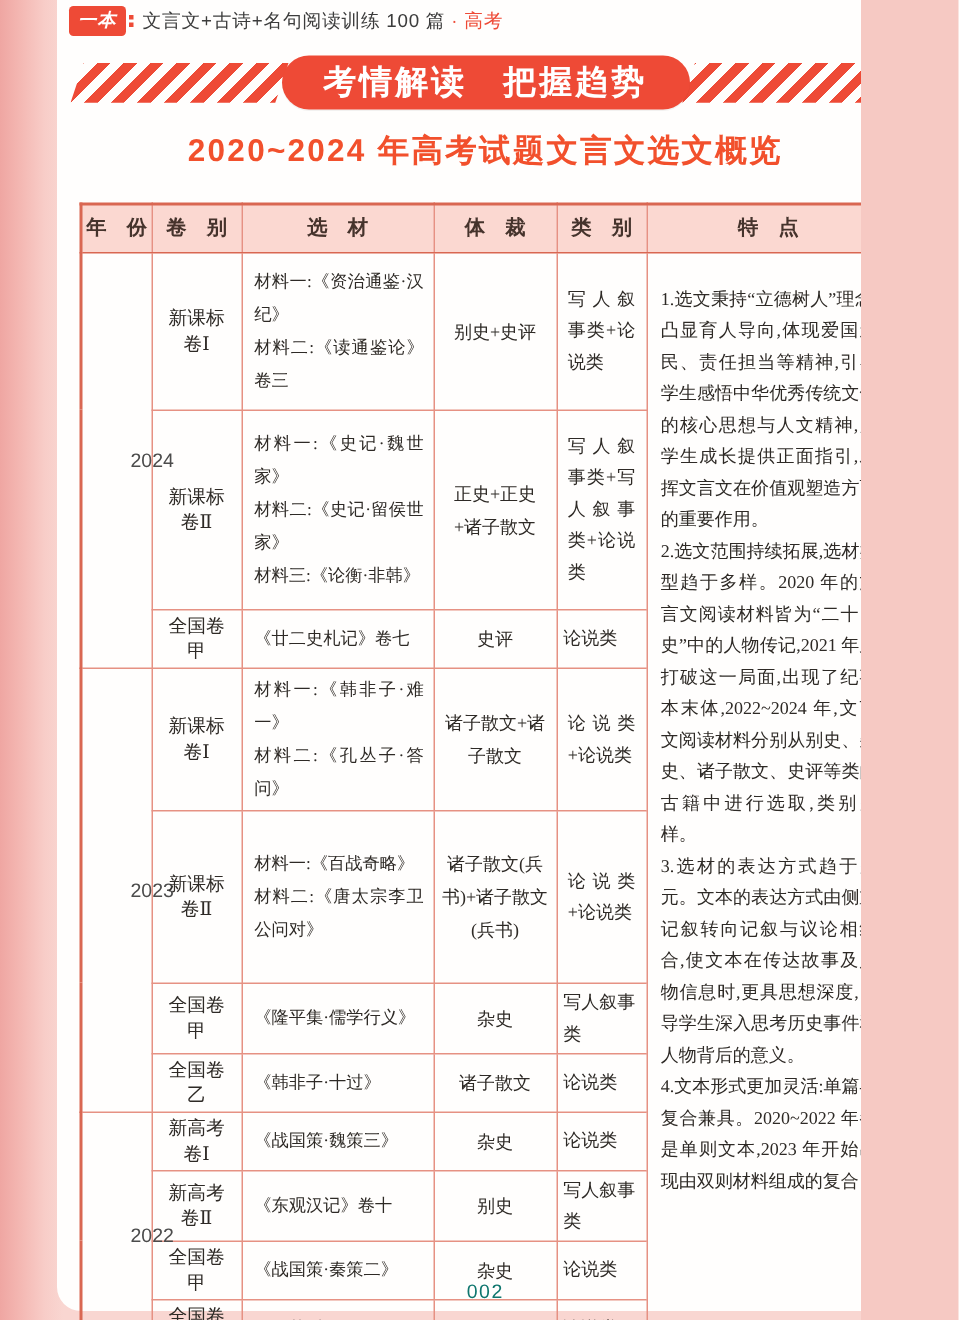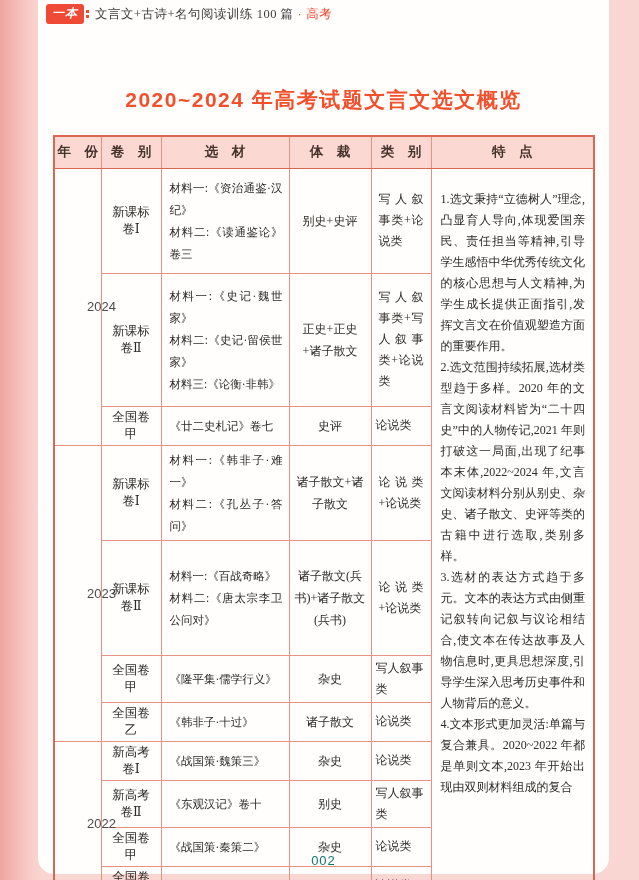--- a/index.html
+++ b/index.html
@@ -10,39 +10,39 @@
     --hdr-bg:#fbd8d1;
     --ink:#2e2a26;
   }
   html,body{margin:0;padding:0;}
   body{
     width:639px;height:880px;
     font-family:"Liberation Sans",sans-serif;
     background:#f6c9c3;
   }
   .photo{
-    position:relative;width:639px;height:880px;overflow:hidden;
+    position:relative;width:574px;height:880px;overflow:hidden;
     background:linear-gradient(90deg,#efa6a2 0px,#f4b8b3 14px,#f8cdc8 30px,#f9d6d1 42px,#f9d6d1 100%);
   }
   .sheet{
     position:absolute;left:38px;top:0;width:571px;height:874px;
     background:#fffefd;border-radius:0 0 16px 16px;
   }
   
   .masthead{
     position:absolute;top:5px;left:8px;height:18px;
     display:flex;align-items:center;font-size:12.5px;color:#3c3c3c;
   }
   .brand-badge{
     background:var(--accent);color:#fff;font-weight:bold;font-style:italic;
     padding:1px 6px 2px;border-radius:3px;font-size:12px;letter-spacing:1px;
   }
   .brand-colon{display:inline-flex;flex-direction:column;gap:2px;margin:0 6px 0 2px;}
   .brand-colon i{width:3px;height:3px;background:var(--accent);}
-  .series{letter-spacing:.5px;font-family:Liberation Serif, serif;}
+  .series{letter-spacing:.5px;}
   .series-suffix{color:var(--accent);margin-left:4px;letter-spacing:.5px;}
   
   .banner{
     position:absolute;top:36px;left:9px;width:553px;height:38px;
     display:flex;align-items:center;
   }
   .stripes{
     flex:1;height:27px;
     background:repeating-linear-gradient(135deg,var(--accent) 0 6.5px,transparent 6.5px 12.5px);
     clip-path:polygon(9px 0,100% 0,calc(100% - 9px) 100%,0 100%);
@@ -102,20 +102,25 @@
     <div class="masthead">
       <span class="brand-badge">一本</span>
       <span class="brand-colon">
           <i></i>
           <i></i>
         </span>
       <span class="series">文言文+古诗+名句阅读训练 100 篇</span>
       <span class="series-suffix">· 高考</span>
     </div>
 
+    <div class="banner">
+      <div class="stripes left"></div>
+      <div class="pill">考情解读　把握趋势</div>
+      <div class="stripes right"></div>
+    </div>
 
     <div class="page-title">2020~2024 年高考试题文言文选文概览</div>
 
     <table class="overview">
       <colgroup>
         <col style="width:47px">
           <col style="width:60px">
           <col style="width:128px">
         <col style="width:82px">
           <col style="width:60px">

